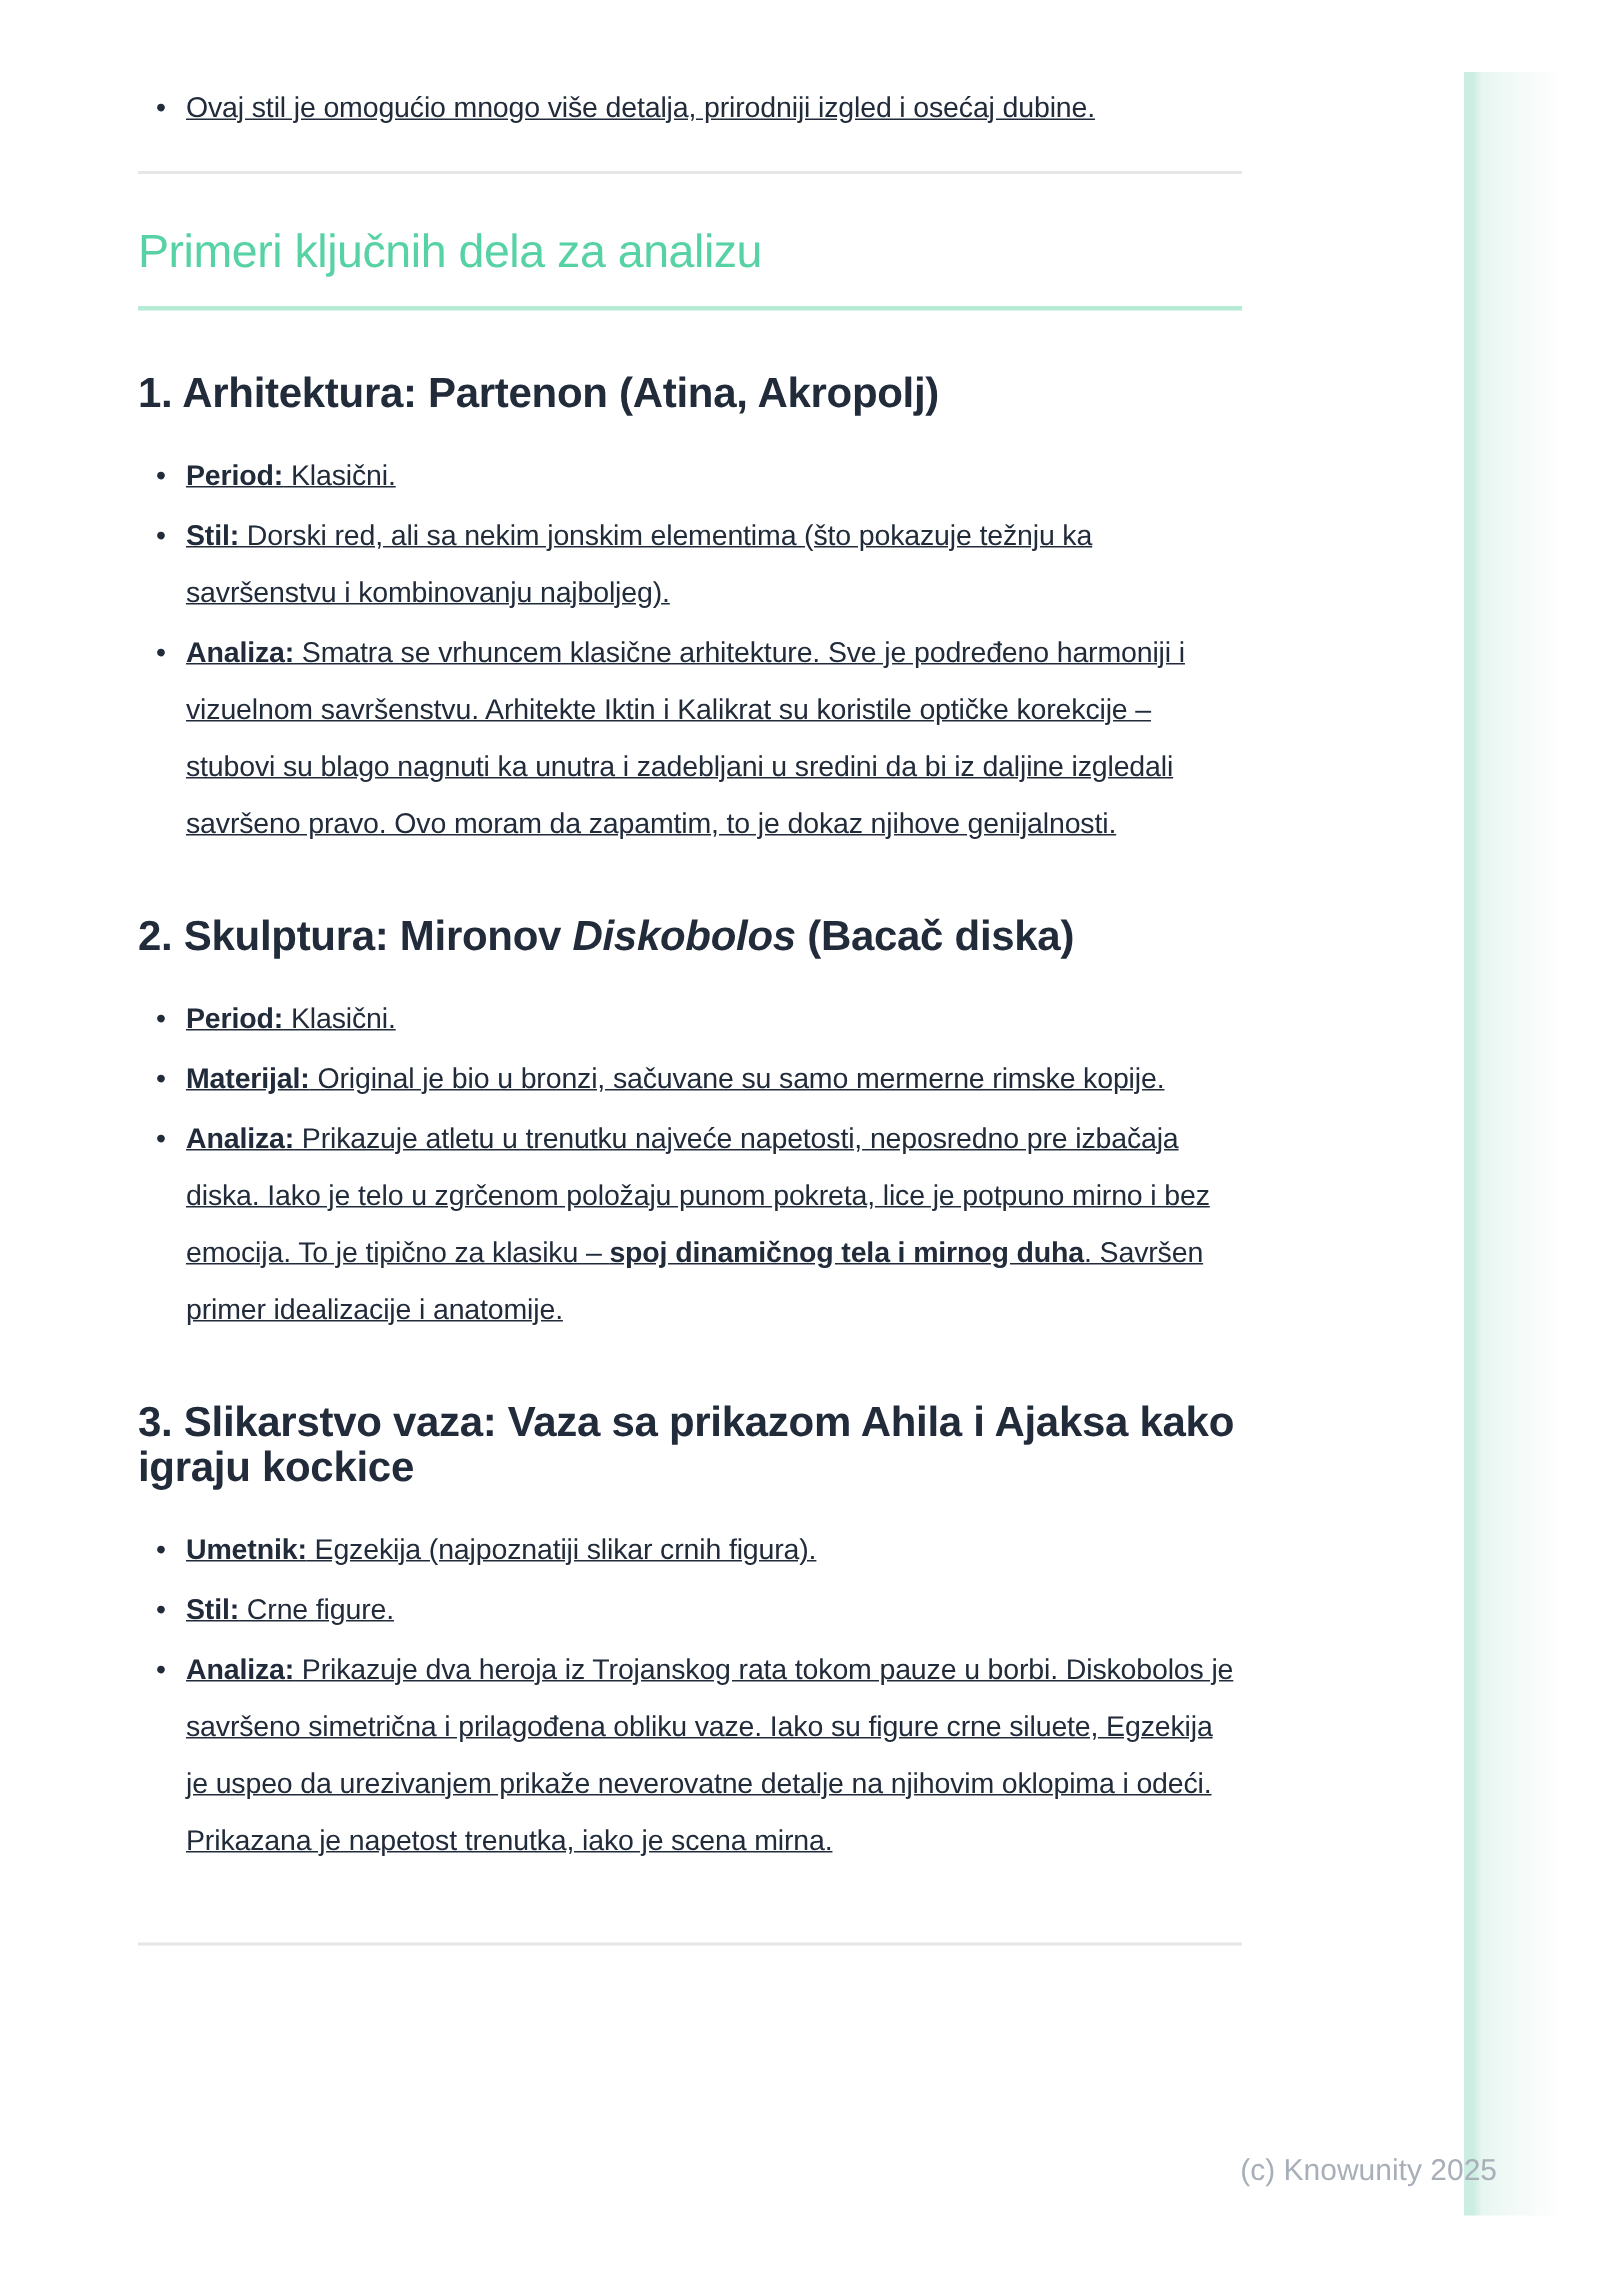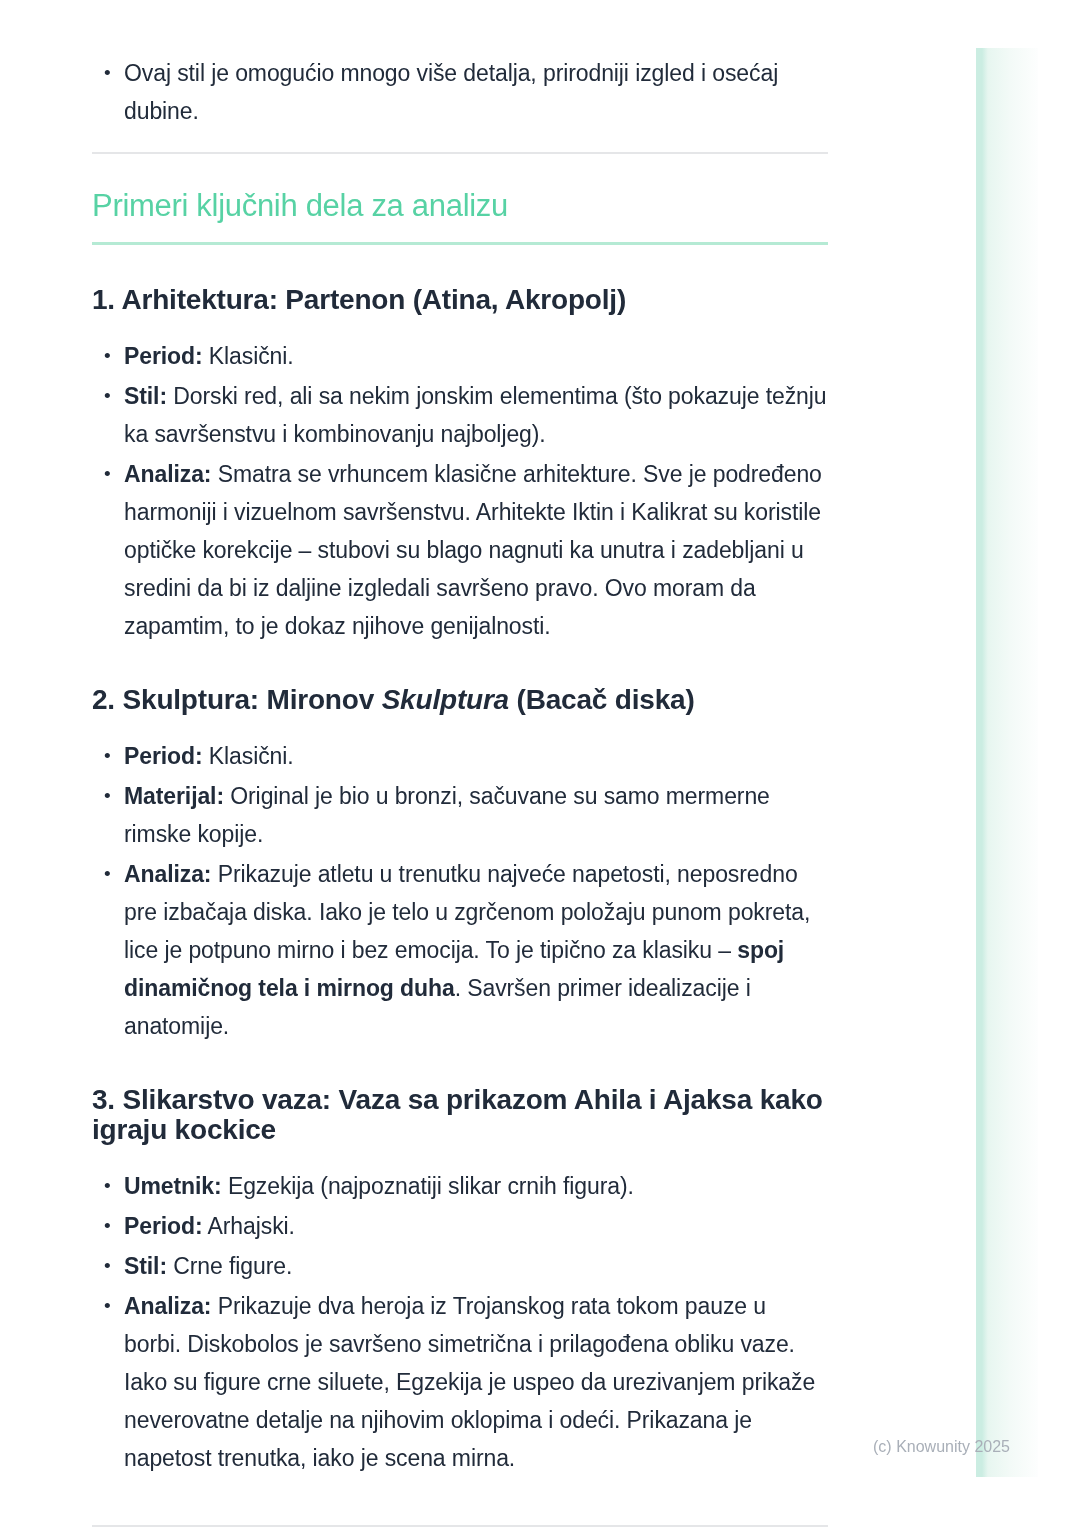--- a/index.html
+++ b/index.html
@@ -31,24 +31,25 @@
       #e7f6f0 12px,
       #f3faf7 55%,
       #fdfefe 100%);
     z-index: 1;
   }
 
   ul.bullets { list-style: none; }
   ul.bullets li {
     position: relative;
     padding-left: 32px;
-    font-size: 23px;
+    font-size: 19px;
     line-height: 38px;
     margin: 2px 0;
     letter-spacing: -0.1px;
+    text-decoration: underline;
   }
   ul.bullets li::before {
     content: "\2022";
     position: absolute;
     left: 12px;
     top: 0;
     font-size: 19px;
     line-height: 38px;
     color: #212B3A;
   }
@@ -83,22 +84,22 @@
     line-height: 30px;
     font-weight: bold;
     color: #212B3A;
     letter-spacing: -0.2px;
   }
   section.doc-section h3 .t-italic { font-style: italic; }
 
   .footer-note {
     position: absolute;
     top: 1436px;
-    right: 70px;
-    font-size: 16px;
+    right: 82px;
+    font-size: 20px;
     line-height: 22px;
     color: #a9afb8;
     z-index: 3;
   }
 </style>
 </head>
 <body>
 
 <div class="side-stripe"></div>
 
@@ -118,32 +119,31 @@
   <div id="sections-root">
       <section class="doc-section">
         <h3 class="section-title"><span>1. Arhitektura: Partenon (Atina, Akropolj)</span></h3>
         <ul class="bullets">
           <li><strong class="label">Period:</strong><span> Klasični.</span></li>
           <li><strong class="label">Stil:</strong><span> Dorski red, ali sa nekim jonskim elementima (što pokazuje težnju ka savršenstvu i kombinovanju najboljeg).</span></li>
           <li><strong class="label">Analiza:</strong><span> Smatra se vrhuncem klasične arhitekture. Sve je podređeno harmoniji i vizuelnom savršenstvu. Arhitekte Iktin i Kalikrat su koristile optičke korekcije – stubovi su blago nagnuti ka unutra i zadebljani u sredini da bi iz daljine izgledali savršeno pravo. Ovo moram da zapamtim, to je dokaz njihove genijalnosti.</span></li>
         </ul>
       </section>
       <section class="doc-section">
-        <h3 class="section-title"><span>2. Skulptura: Mironov </span><span class="t-italic">Skulptura</span><span> (Bacač diska)</span></h3>
+        <h3 class="section-title"><span>2. Skulptura: Mironov </span><span class="t-italic">Diskobolos</span><span> (Bacač diska)</span></h3>
         <ul class="bullets">
           <li><strong class="label">Period:</strong><span> Klasični.</span></li>
           <li><strong class="label">Materijal:</strong><span> Original je bio u bronzi, sačuvane su samo mermerne rimske kopije.</span></li>
           <li><strong class="label">Analiza:</strong><span> Prikazuje atletu u trenutku najveće napetosti, neposredno pre izbačaja diska. Iako je telo u zgrčenom položaju punom pokreta, lice je potpuno mirno i bez emocija. To je tipično za klasiku – </span><span class="seg-bold">spoj dinamičnog tela i mirnog duha</span><span>. Savršen primer idealizacije i anatomije.</span></li>
         </ul>
       </section>
       <section class="doc-section">
         <h3 class="section-title"><span>3. Slikarstvo vaza: Vaza sa prikazom Ahila i Ajaksa kako igraju kockice</span></h3>
         <ul class="bullets">
           <li><strong class="label">Umetnik:</strong><span> Egzekija (najpoznatiji slikar crnih figura).</span></li>
-          <li><strong class="label">Period:</strong><span> Arhajski.</span></li>
           <li><strong class="label">Stil:</strong><span> Crne figure.</span></li>
           <li><strong class="label">Analiza:</strong><span> Prikazuje dva heroja iz Trojanskog rata tokom pauze u borbi. Diskobolos je savršeno simetrična i prilagođena obliku vaze. Iako su figure crne siluete, Egzekija je uspeo da urezivanjem prikaže neverovatne detalje na njihovim oklopima i odeći. Prikazana je napetost trenutka, iako je scena mirna.</span></li>
         </ul>
       </section>
     </div>
 
   <div class="divider bottom"></div>
 
 </div>
 

